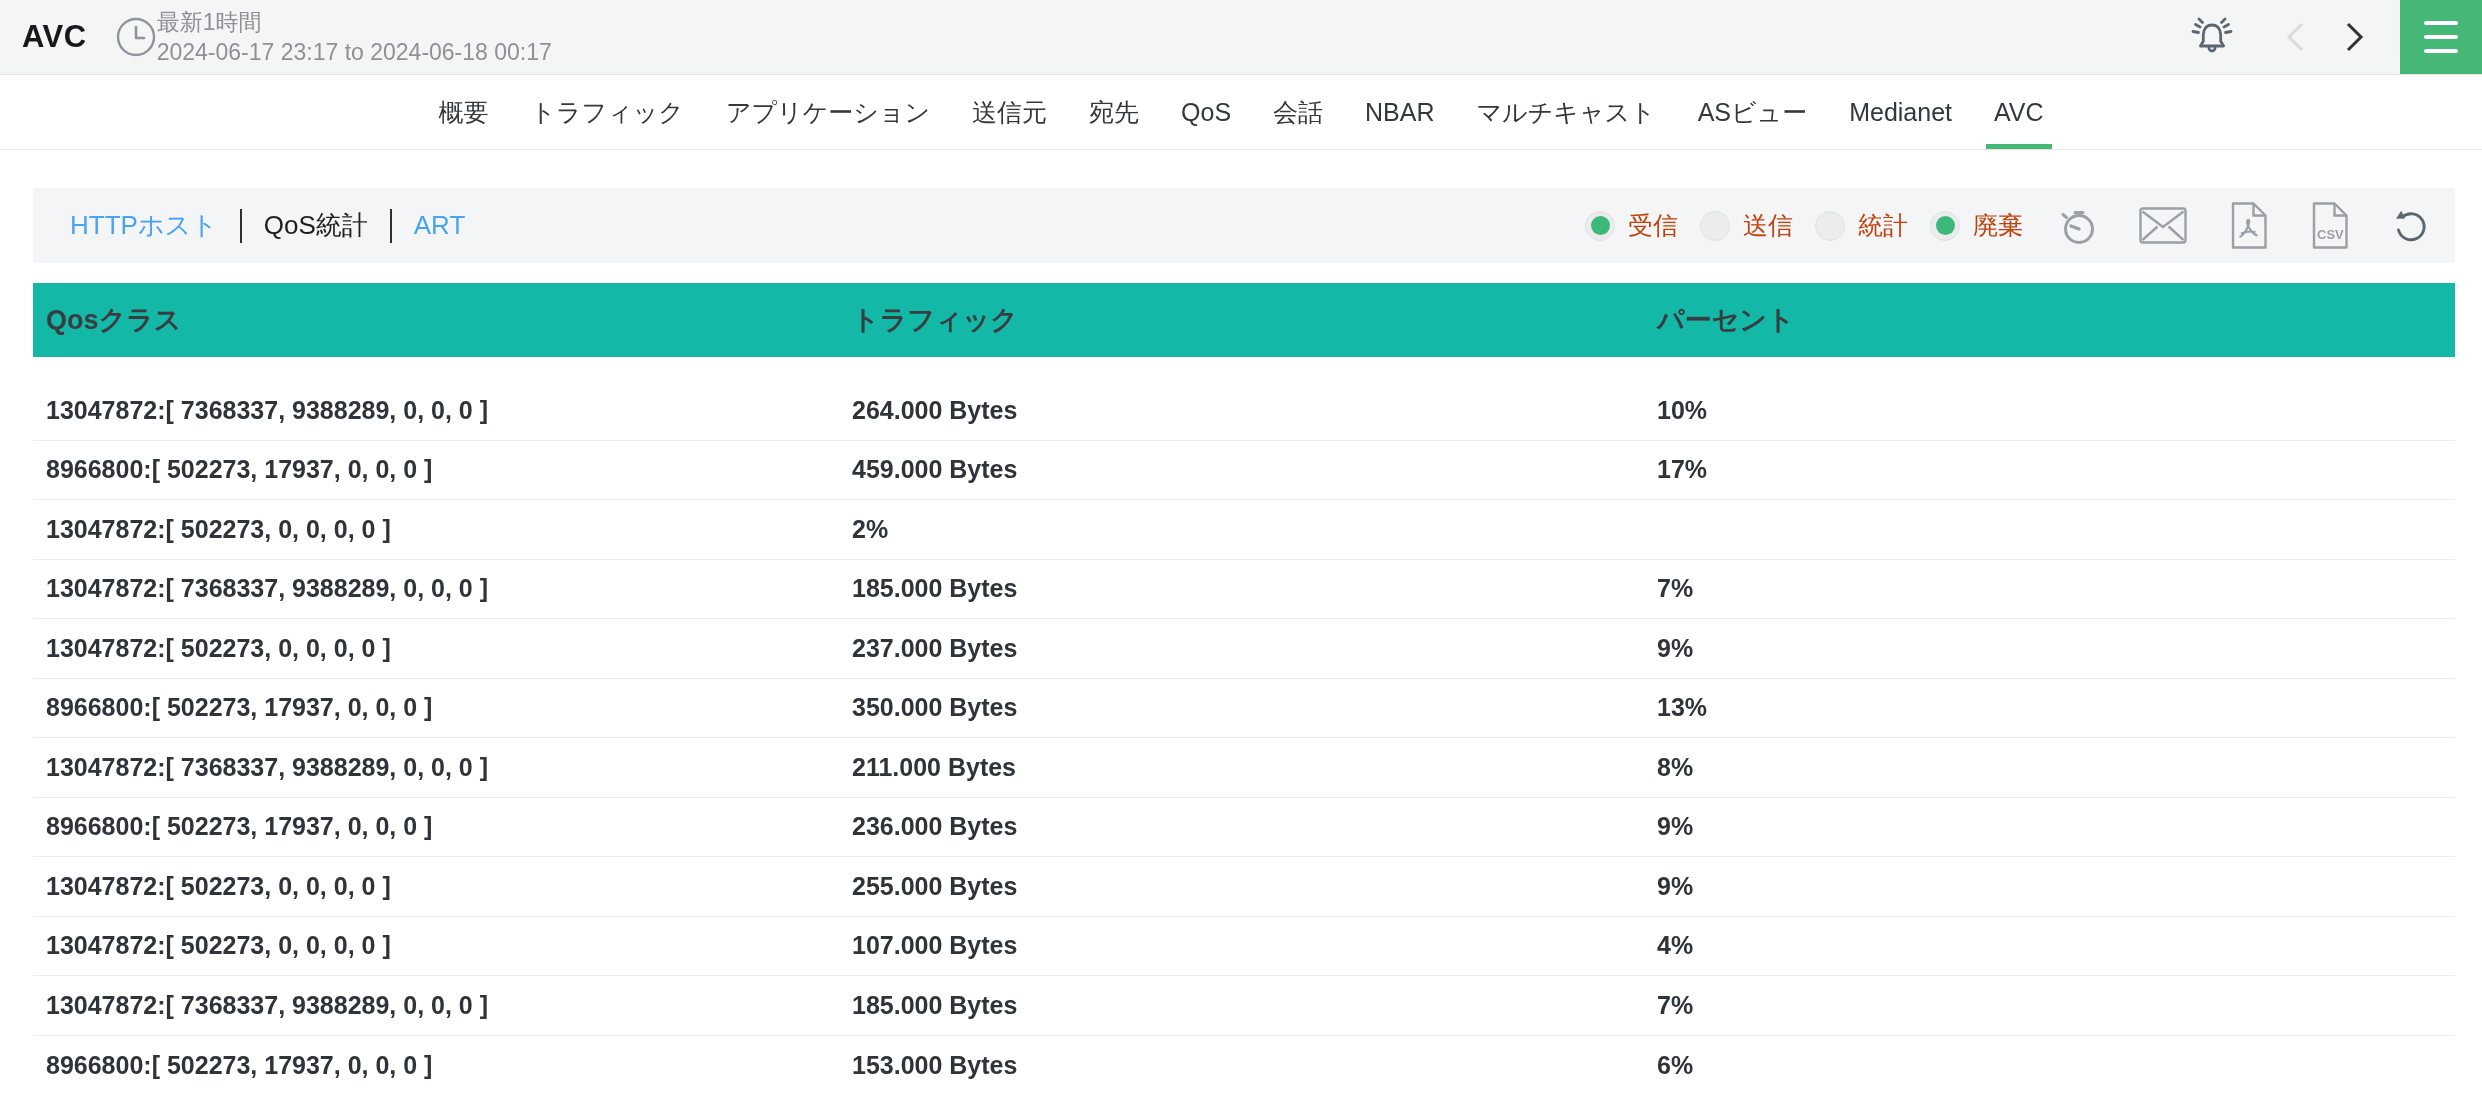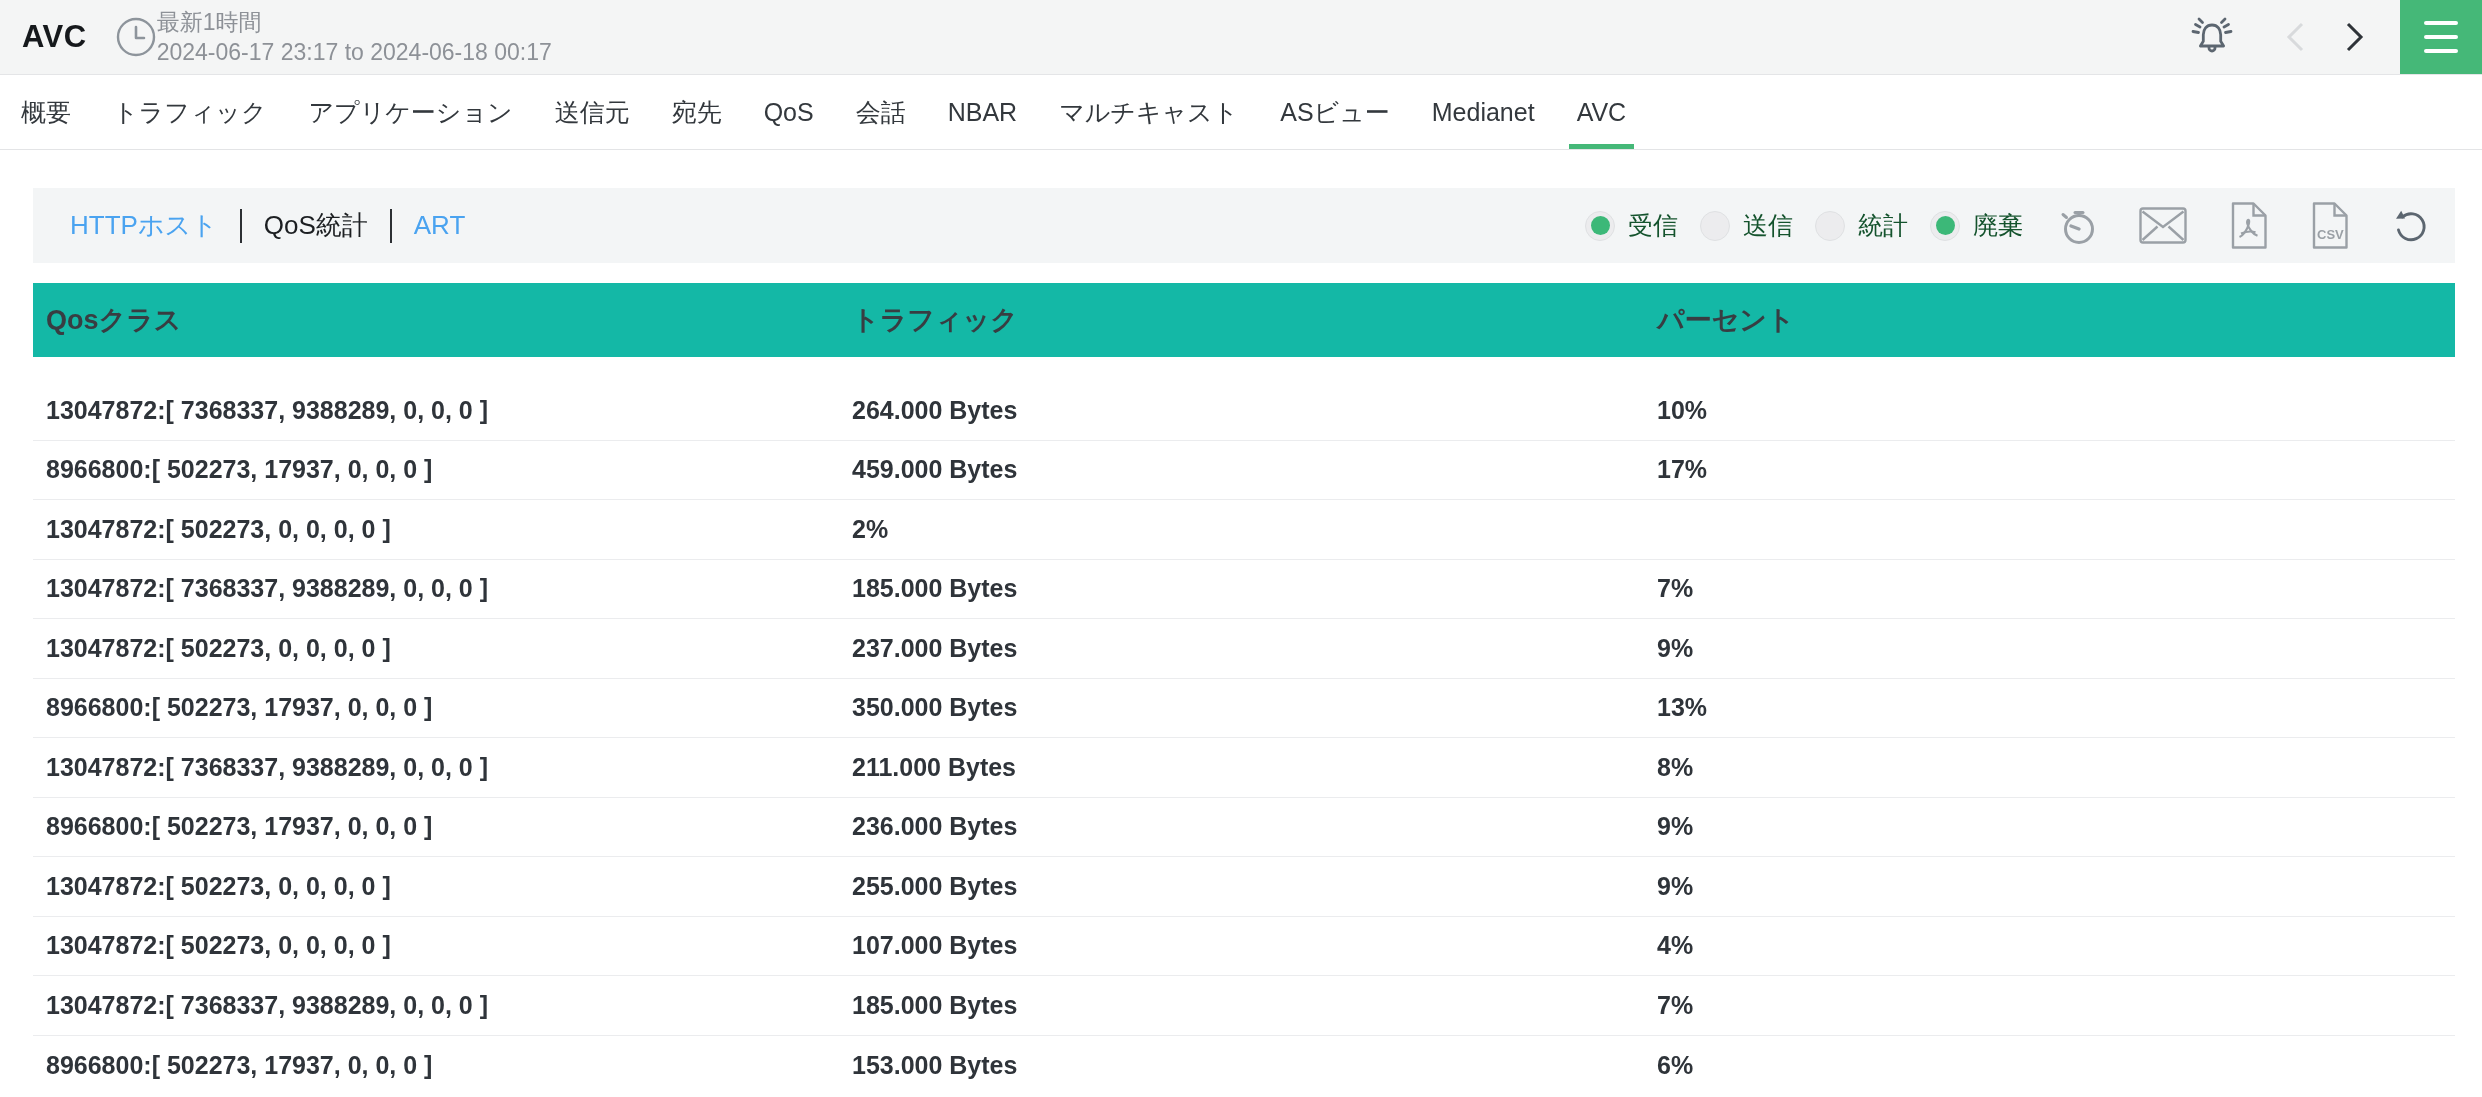--- a/index.html
+++ b/index.html
@@ -18,33 +18,33 @@
     font-size:23px; line-height:30px; color:#8d9197; }
   .topbar-right{ margin-left:auto; display:flex; align-items:center; height:100%; }
   .icon-btn{ display:flex; align-items:center; cursor:pointer; }
   .bell-btn{ margin-right:40px; }
   .chev{ margin-right:14px; }
   .menu-btn{ margin-left:12px; width:82px; height:100%; background:#45b878;
     display:flex; flex-direction:column; align-items:center; justify-content:center; gap:10px; cursor:pointer; }
   .menu-btn span{ width:34px; height:4px; background:#ffffff; border-radius:2px; }
   
   .navbar{ position:absolute; top:76px; left:0; right:0; height:74px; background:#ffffff;
-    border-bottom:1px solid #e3e4e6; display:flex; align-items:stretch; }
+    border-bottom:1px solid #e3e4e6; display:flex; justify-content:center; align-items:stretch; }
   .tab{ position:relative; padding:0 21px; font-size:25px; color:#33383d;
     display:flex; align-items:center; cursor:pointer; white-space:nowrap; }
   .tab.active::after{ content:""; position:absolute; left:13px; right:13px; bottom:0; height:5px; background:#45b878; }
   
   .toolbar{ position:absolute; left:33px; top:188px; width:2422px; height:75px; background:#f3f5f6;
     display:flex; align-items:center; padding:0 24px 0 37px; }
   .views{ display:flex; align-items:center; gap:22px; font-size:26px; }
   .view-link{ color:#4aa3f0; cursor:pointer; }
   .view-current{ color:#1c1f22; cursor:default; }
   .view-sep{ width:2px; height:34px; background:#2c2f33; }
   .toolbar-right{ margin-left:auto; display:flex; align-items:center; gap:34px; }
-  .metrics{ display:flex; align-items:center; gap:22px; font-size:25px; color:#14532d; }
+  .metrics{ display:flex; align-items:center; gap:22px; font-size:25px; color:#c2410c; }
   .metric{ display:flex; align-items:center; gap:13px; cursor:pointer; }
   .radio{ width:30px; height:30px; border-radius:50%; background:#ececee; border:1px solid #dfe1e3;
     display:flex; align-items:center; justify-content:center; }
   .radio .dot{ width:19px; height:19px; border-radius:50%; background:transparent; }
   .metric.selected .radio .dot{ background:#3cb878; }
   .action-icons{ display:flex; align-items:center; gap:40px; }
   
   .table-header{ position:absolute; left:33px; top:283px; width:2422px; height:74px; background:#14b8a6;
     display:grid; grid-template-columns:806px 805px 1fr; align-items:center; padding-left:13px;
     font-size:27px; font-weight:600; color:#383d42; }

